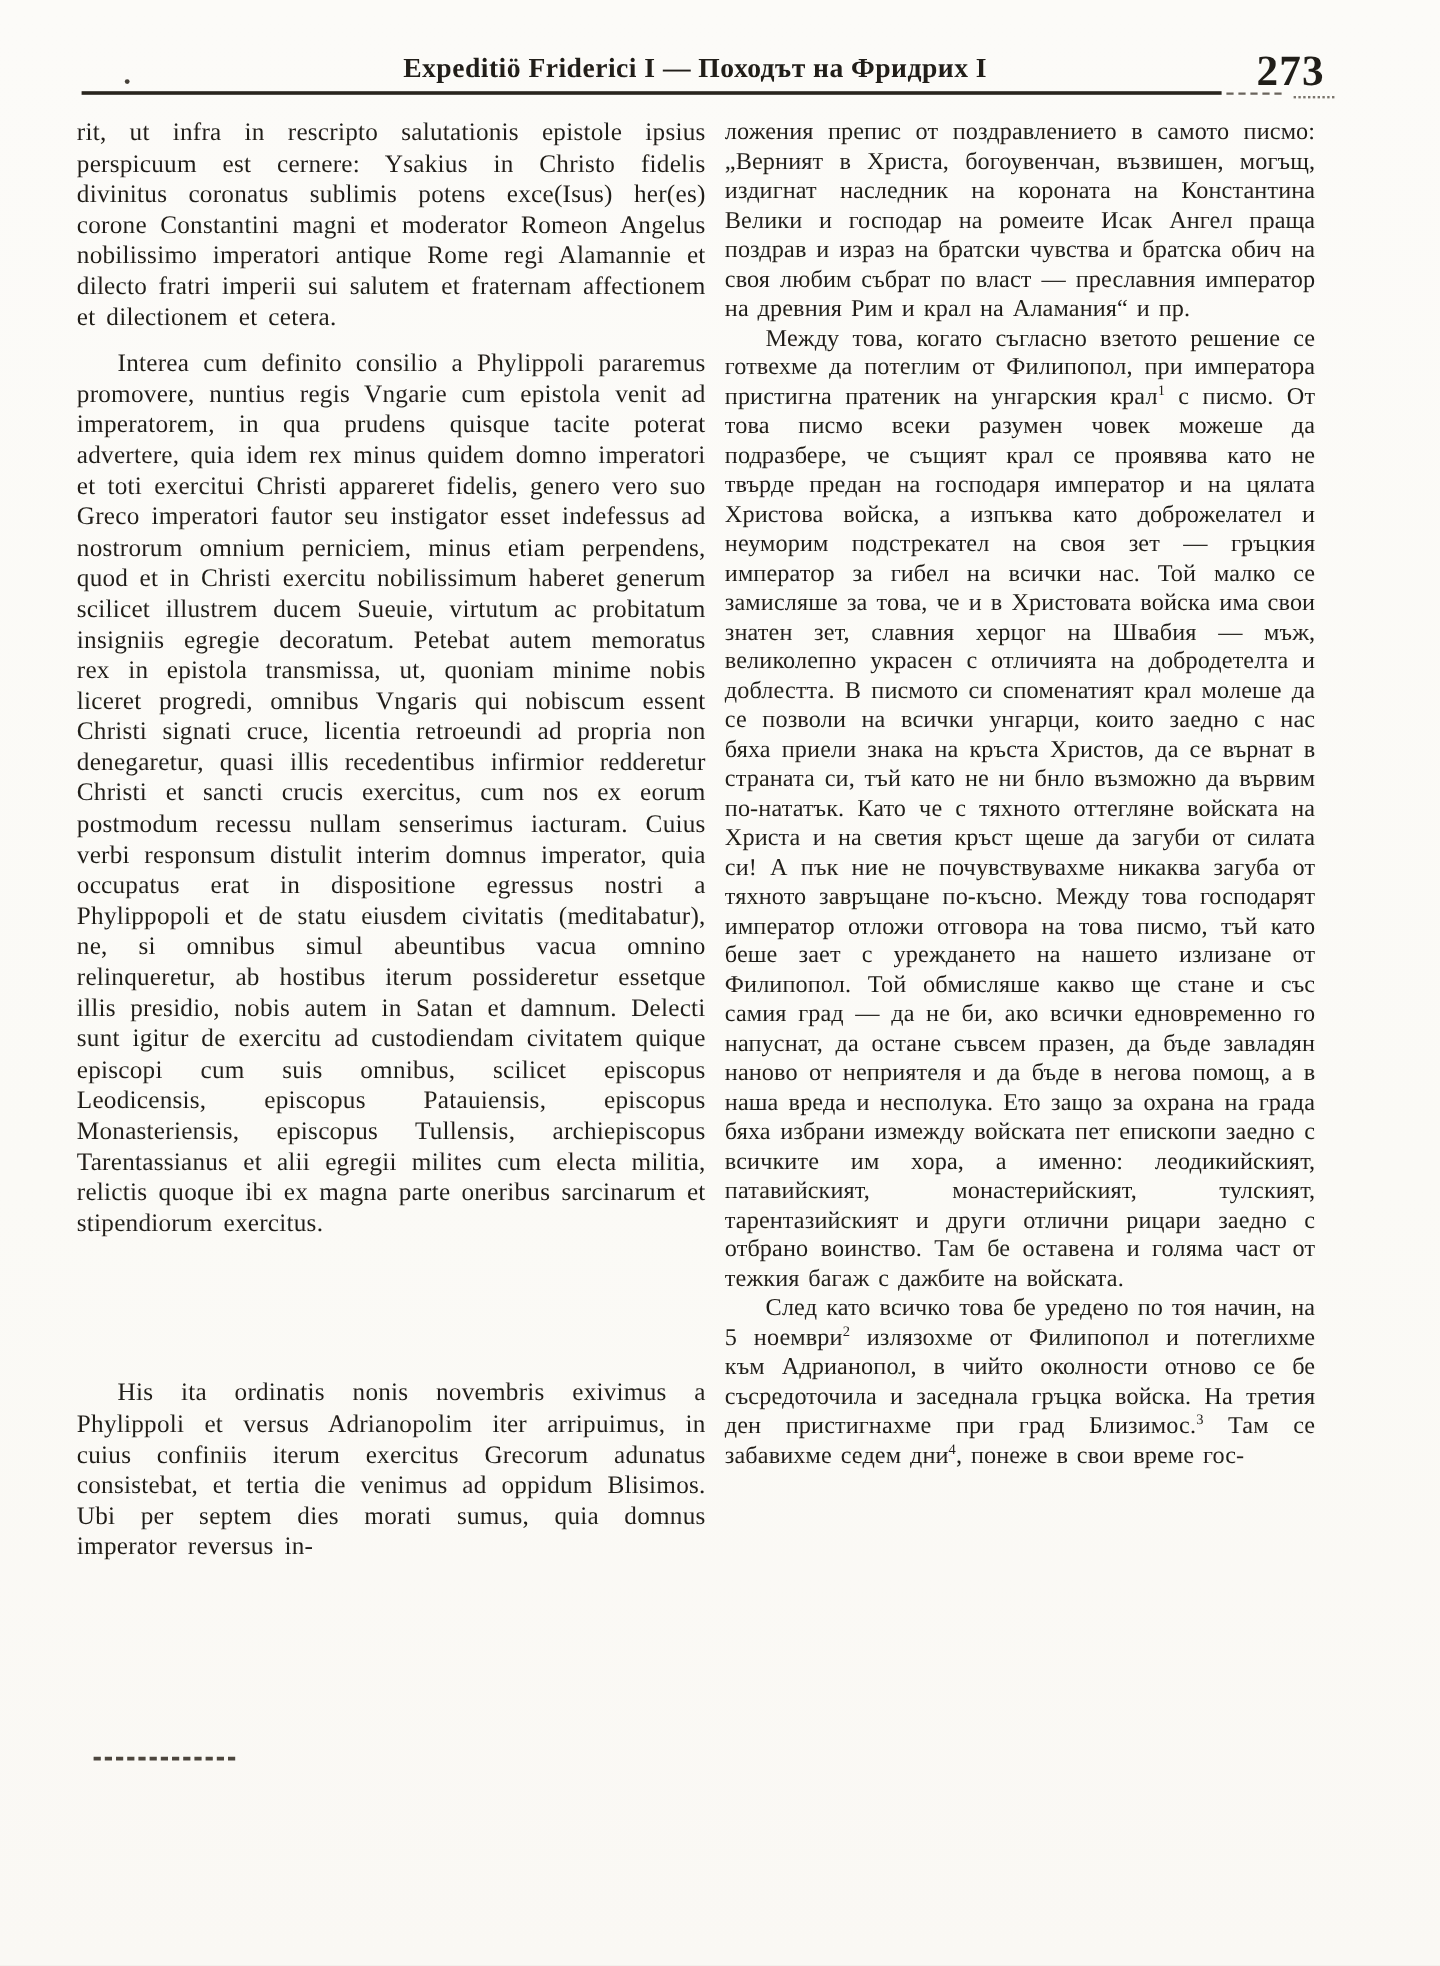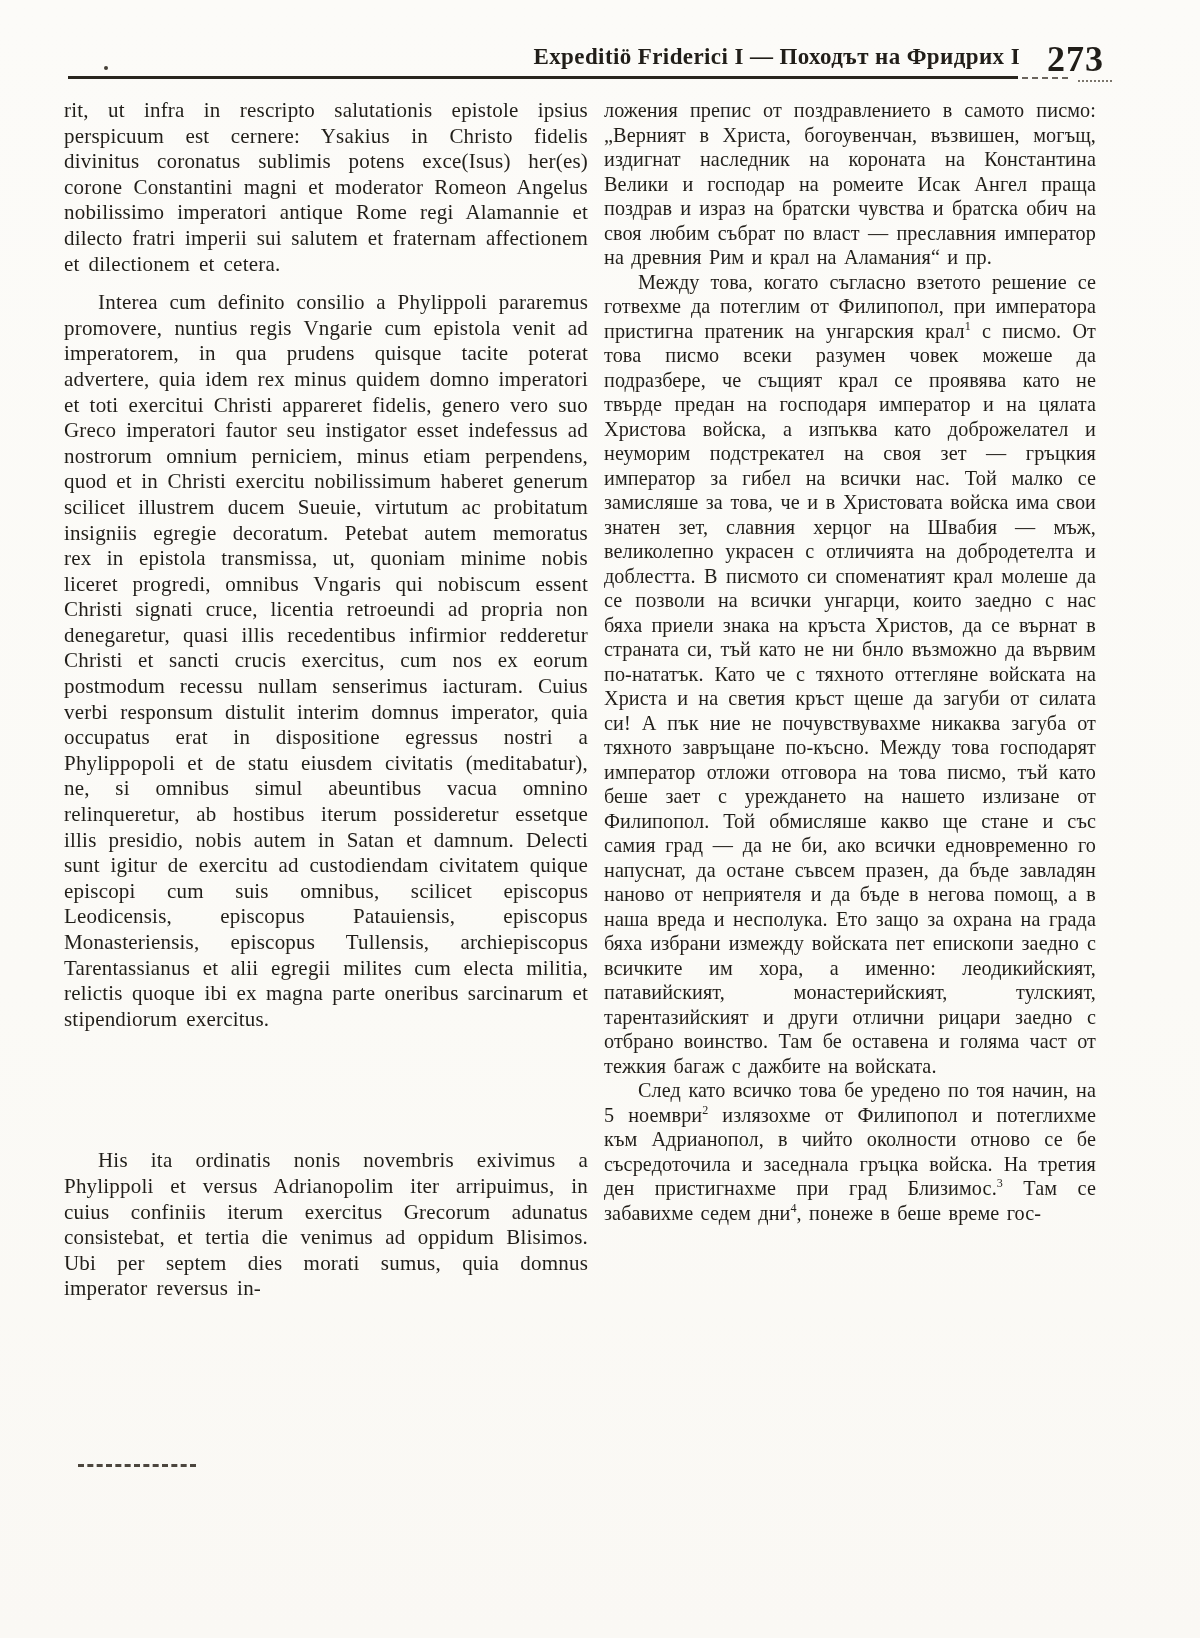--- a/index.html
+++ b/index.html
@@ -9,22 +9,22 @@
   .page {
     position:relative;
     width:1200px; height:1638px;
     background:linear-gradient(180deg,#fcfbf8 0%,#fbfaf6 60%,#faf8f4 100%);
     color:#211e19;
     overflow:hidden;
   }
 
   
   .running-title {
-    position:absolute; top:44px; left:320px; width:700px;
-    text-align:right;
+    position:absolute; top:44px; left:336px; width:700px;
+    text-align:left;
     font-size:23px; font-weight:bold; letter-spacing:.4px;
     white-space:nowrap;
   }
   .page-number {
     position:absolute; top:38px; right:96px;
     font-size:36px; font-weight:bold; letter-spacing:1px;
   }
   .head-rule {
     position:absolute; top:76px; left:68px; width:950px; height:3px;
     background:#29251e;
@@ -104,21 +104,21 @@
 
     <section class="col col-latin">
       <p>rit, ut infra in rescripto salutationis epistole ipsius perspicuum est cernere: Ysakius in Christo fidelis divinitus coronatus sublimis potens exce(Isus) her(es) corone Constantini magni et moderator Romeon Angelus nobilissimo imperatori antique Rome regi Alamannie et dilecto fratri imperii sui salutem et fraternam affectionem et dilectionem et cetera.</p>
       <p class="indent mt-small">Interea cum definito consilio a Phylippoli pararemus promovere, nuntius regis Vngarie cum epistola venit ad imperatorem, in qua prudens quisque tacite poterat advertere, quia idem rex minus quidem domno imperatori et toti exercitui Christi appareret fidelis, genero vero suo Greco imperatori fautor seu instigator esset indefessus ad nostrorum omnium perniciem, minus etiam perpendens, quod et in Christi exercitu nobilissimum haberet generum scilicet illustrem ducem Sueuie, virtutum ac probitatum insigniis egregie decoratum. Petebat autem memoratus rex in epistola transmissa, ut, quoniam minime nobis liceret progredi, omnibus Vngaris qui nobiscum essent Christi signati cruce, licentia retroeundi ad propria non denegaretur, quasi illis recedentibus infirmior redderetur Christi et sancti crucis exercitus, cum nos ex eorum postmodum recessu nullam senserimus iacturam. Cuius verbi responsum distulit interim domnus imperator, quia occupatus erat in dispositione egressus nostri a Phylippopoli et de statu eiusdem civitatis (meditabatur), ne, si omnibus simul abeuntibus vacua omnino relinqueretur, ab hostibus iterum possideretur essetque illis presidio, nobis autem in Satan et damnum. Delecti sunt igitur de exercitu ad custodiendam civitatem quique episcopi cum suis omnibus, scilicet episcopus Leodicensis, episcopus Patauiensis, episcopus Monasteriensis, episcopus Tullensis, archiepiscopus Tarentassianus et alii egregii milites cum electa militia, relictis quoque ibi ex magna parte oneribus sarcinarum et stipendiorum exercitus.</p>
       <p class="indent gap-before">His ita ordinatis nonis novembris exivimus a Phylippoli et versus Adrianopolim iter arripuimus, in cuius confiniis iterum exercitus Grecorum adunatus consistebat, et tertia die venimus ad oppidum Blisimos. Ubi per septem dies morati sumus, quia domnus imperator reversus in-</p>
     </section>
 
     <section class="col col-bg">
       <p>ложения препис от поздравлението в самото писмо: „Верният в Христа, богоувенчан, възвишен, могъщ, издигнат наследник на короната на Константина Велики и господар на ромеите Исак Ангел праща поздрав и израз на братски чувства и братска обич на своя любим събрат по власт — преславния император на древния Рим и крал на Аламания“ и пр.</p>
       <p class="indent"><span>Между това, когато съгласно взетото решение се готвехме да потеглим от Филипопол, при императора пристигна пратеник на унгарския крал</span><sup>1</sup><span> с писмо. От това писмо всеки разумен човек можеше да подразбере, че същият крал се проявява като не твърде предан на господаря император и на цялата Христова войска, а изпъква като доброжелател и неуморим подстрекател на своя зет — гръцкия император за гибел на всички нас. Той малко се замисляше за това, че и в Христовата войска има свои знатен зет, славния херцог на Швабия — мъж, великолепно украсен с отличията на добродетелта и доблестта. В писмото си споменатият крал молеше да се позволи на всички унгарци, които заедно с нас бяха приели знака на кръста Христов, да се върнат в страната си, тъй като не ни бнло възможно да вървим по-нататък. Като че с тяхното оттегляне войската на Христа и на светия кръст щеше да загуби от силата си! А пък ние не почувствувахме никаква загуба от тяхното завръщане по-късно. Между това господарят император отложи отговора на това писмо, тъй като беше зает с уреждането на нашето излизане от Филипопол. Той обмисляше какво ще стане и със самия град — да не би, ако всички едновременно го напуснат, да остане съвсем празен, да бъде завладян наново от неприятеля и да бъде в негова помощ, а в наша вреда и несполука. Ето защо за охрана на града бяха избрани измежду войската пет епископи заедно с всичките им хора, а именно: леодикийският, патавийският, монастерийският, тулският, тарентазийският и други отлични рицари заедно с отбрано воинство. Там бе оставена и голяма част от тежкия багаж с дажбите на войската.</span></p>
-      <p class="indent"><span>След като всичко това бе уредено по тоя начин, на 5 ноември</span><sup>2</sup><span> излязохме от Филипопол и потеглихме към Адрианопол, в чийто околности отново се бе съсредоточила и заседнала гръцка войска. На третия ден пристигнахме при град Близимос.</span><sup>3</sup><span> Там се забавихме седем дни</span><sup>4</sup><span>, понеже в беше време гос-</span></p>
+      <p class="indent"><span>След като всичко това бе уредено по тоя начин, на 5 ноември</span><sup>2</sup><span> излязохме от Филипопол и потеглихме към Адрианопол, в чийто околности отново се бе съсредоточила и заседнала гръцка войска. На третия ден пристигнахме при град Близимос.</span><sup>3</sup><span> Там се забавихме седем дни</span><sup>4</sup><span>, понеже в свои време гос-</span></p>
     </section>
 
   </div>
 
   <footer class="footer-block">
     <div class="fn-separator"></div>
 
     <div>
     </div>
 

